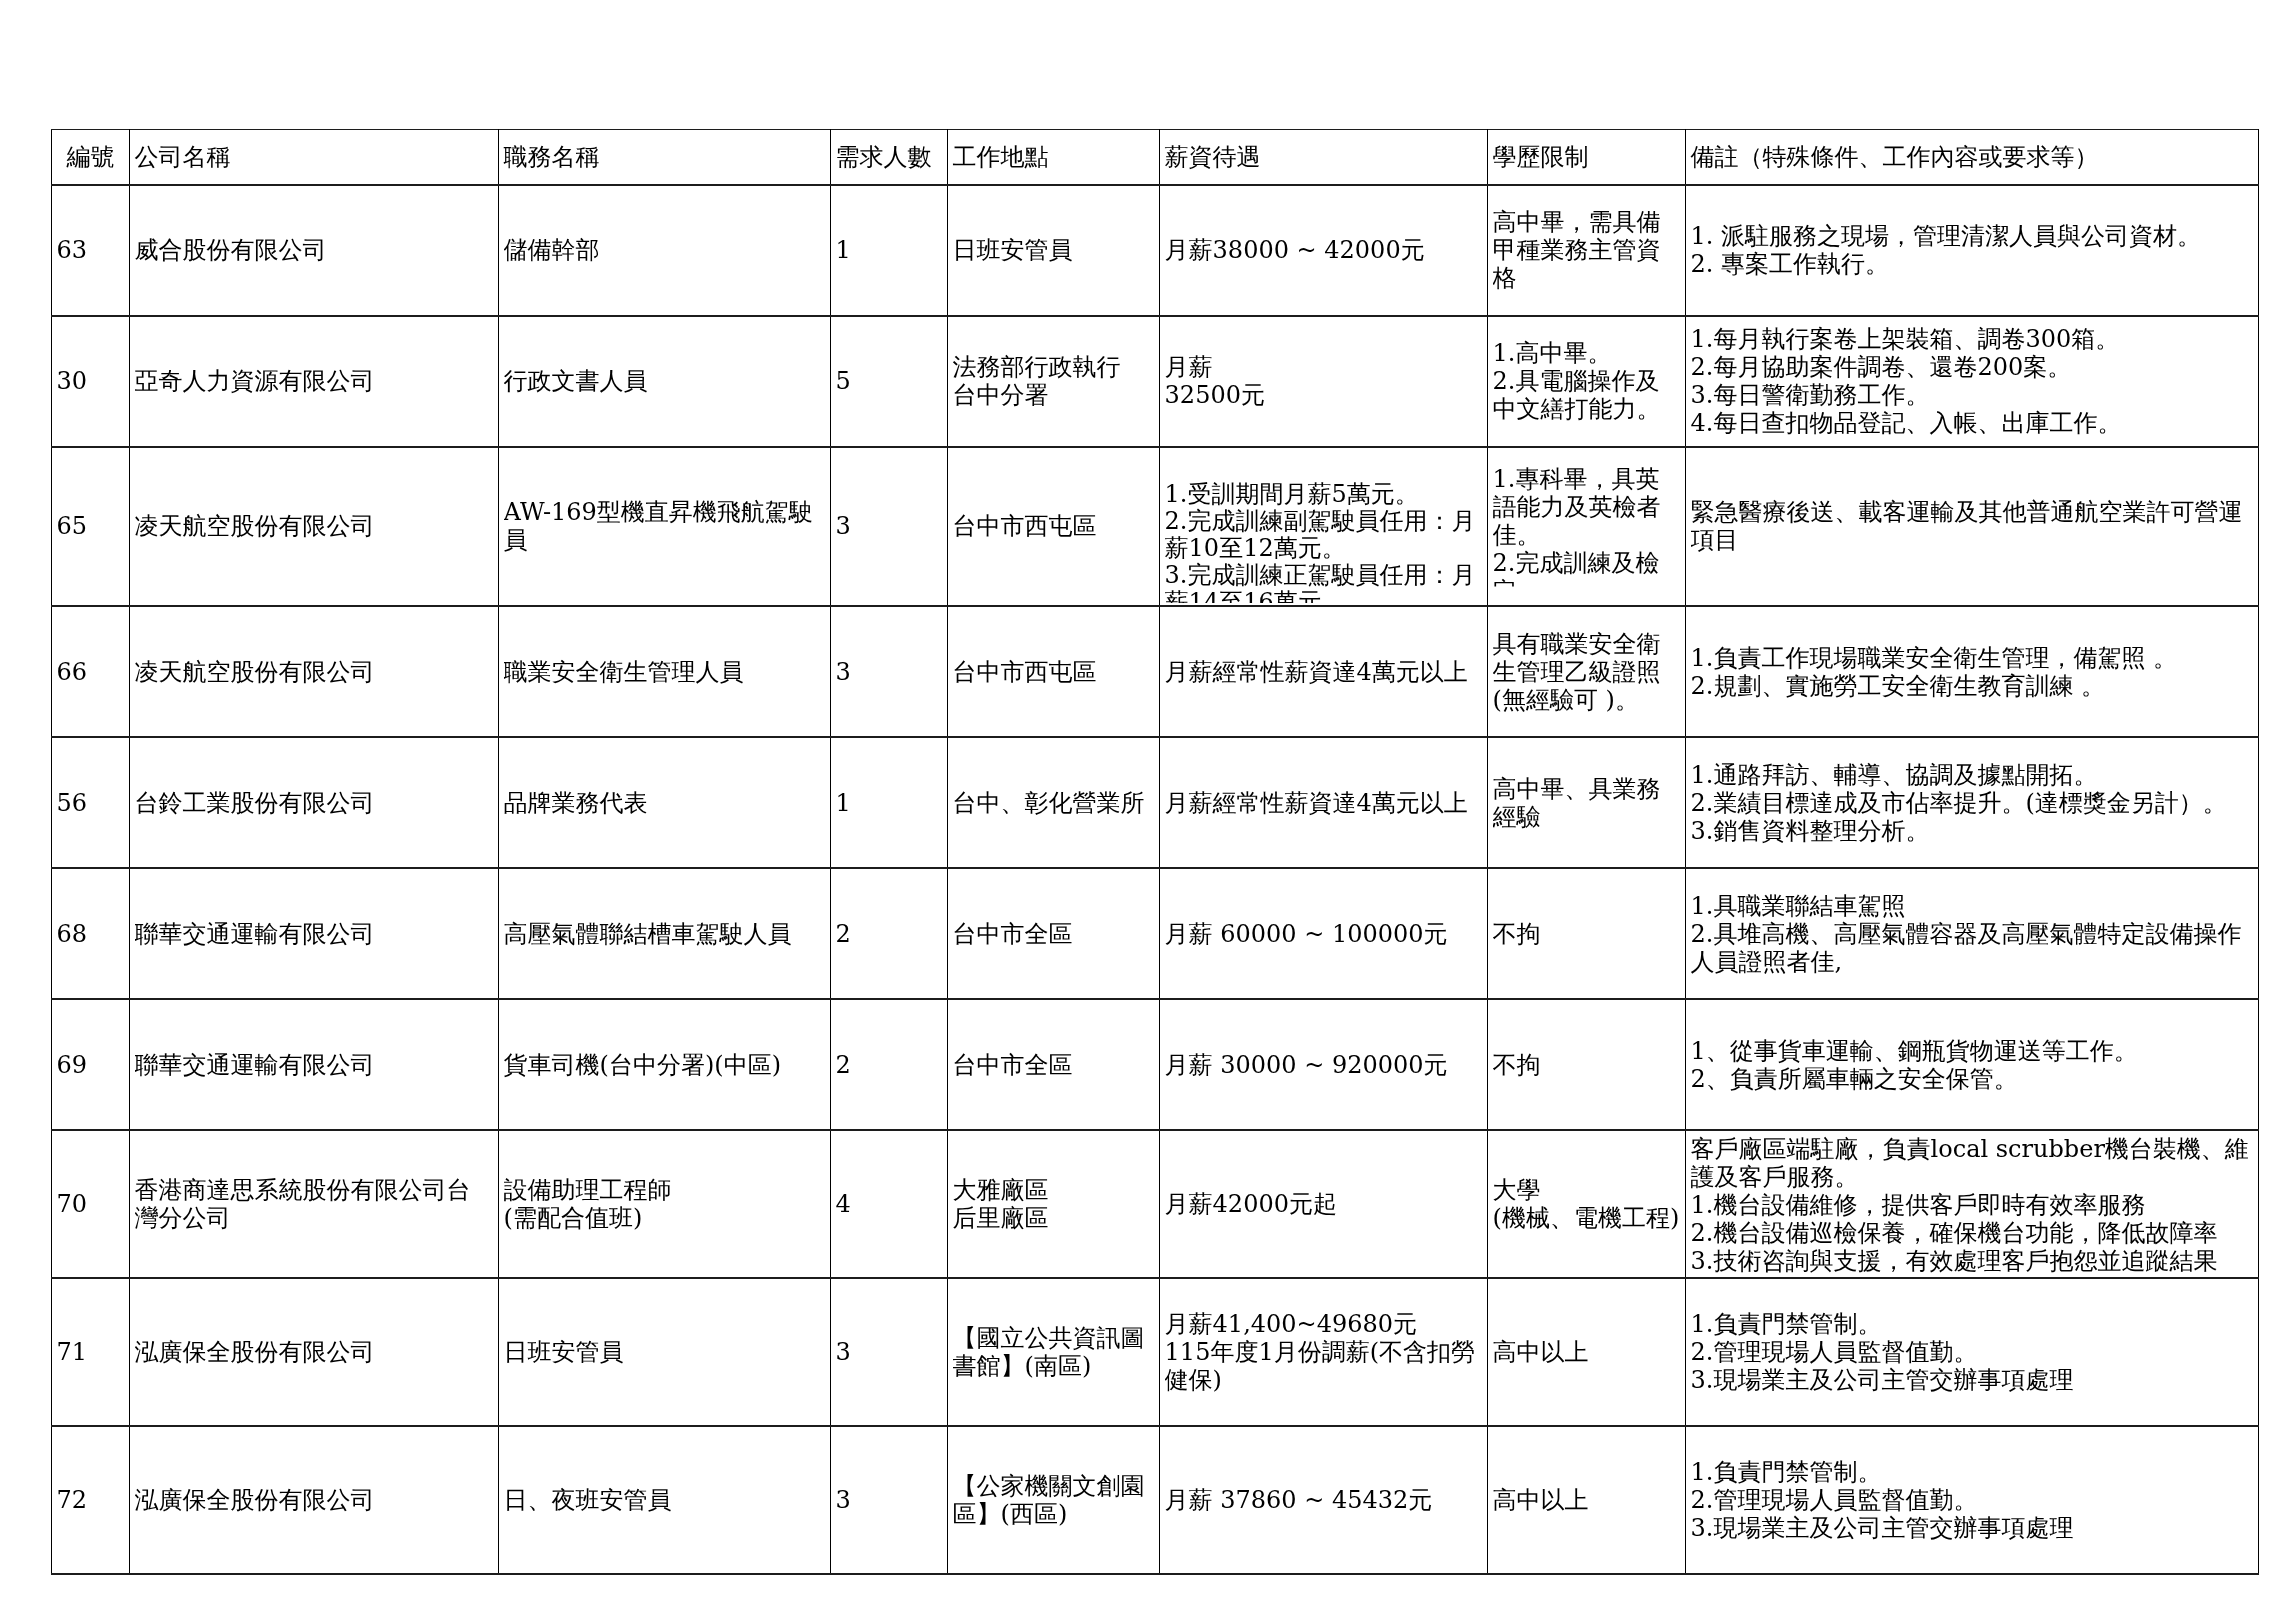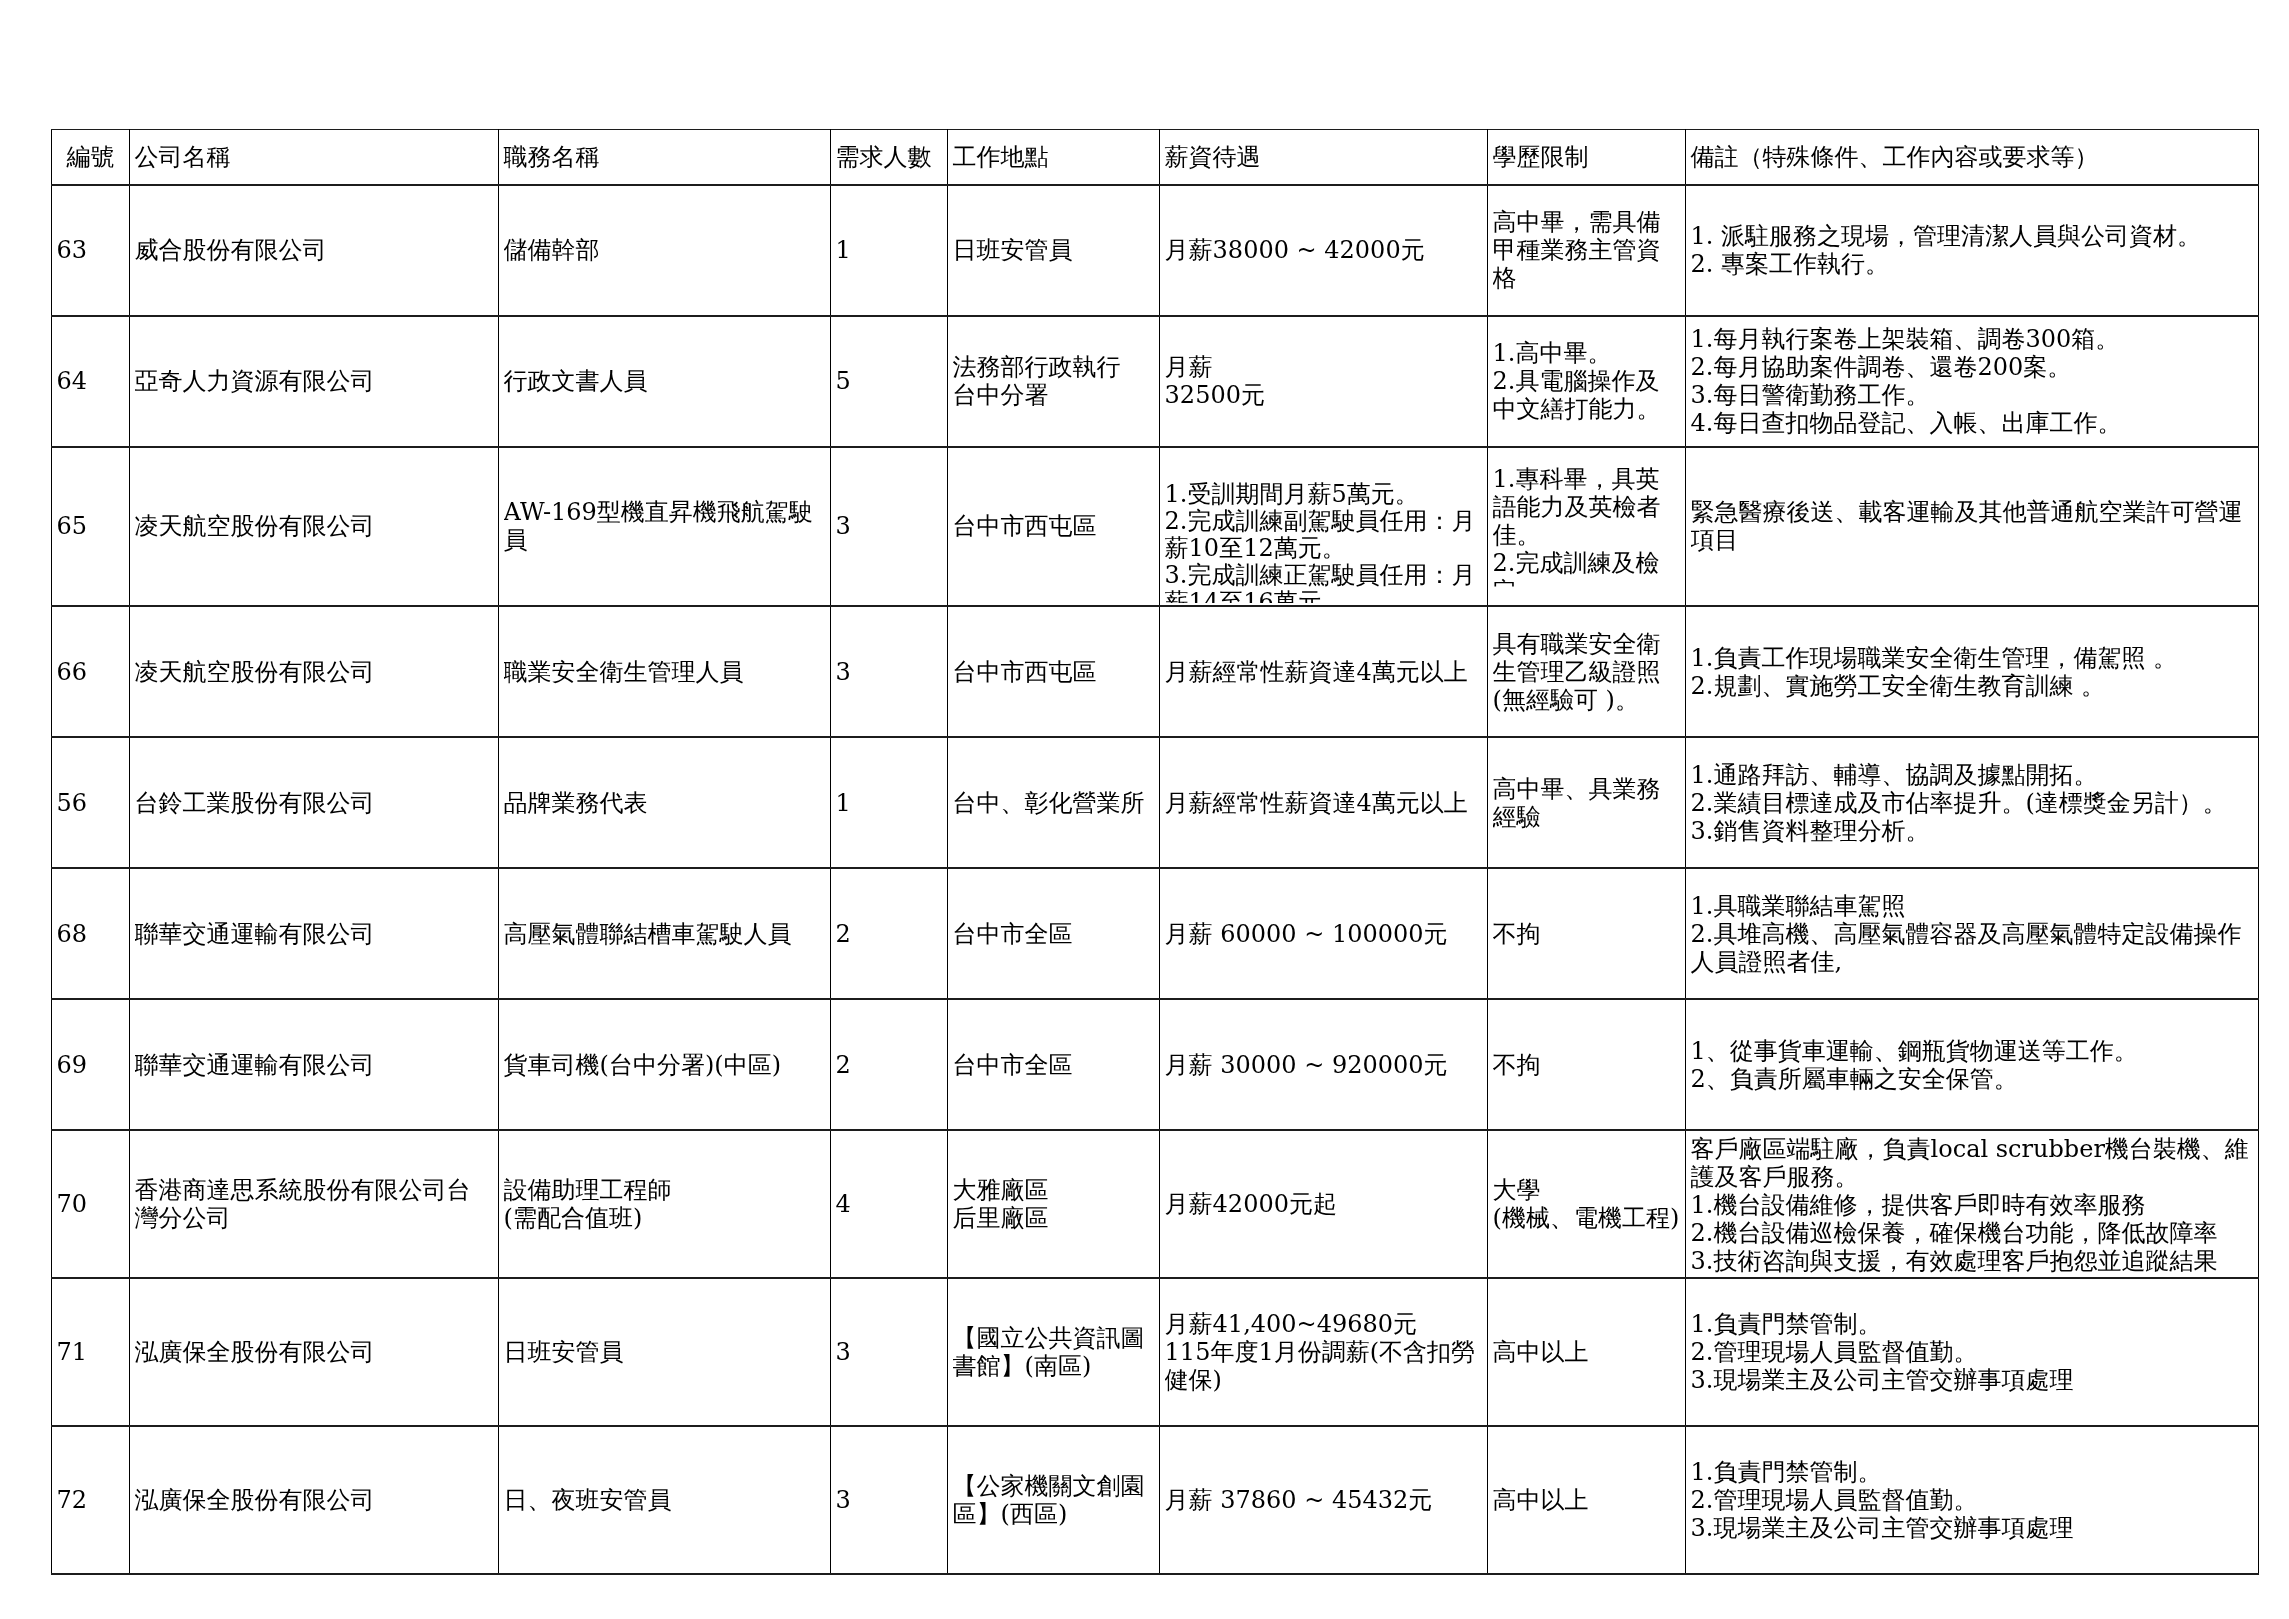--- a/index.html
+++ b/index.html
@@ -100,21 +100,21 @@
           <td class="col-education">
             <div class="cw">高中畢，需具備甲種業務主管資格</div>
           </td>
           <td class="col-remarks">
             <div class="cw">1. 派駐服務之現場，管理清潔人員與公司資材。
 2. 專案工作執行。</div>
           </td>
         </tr>
         <tr>
           <td class="col-id">
-            <div class="cw">64</div>
+            <div class="cw">30</div>
           </td>
           <td class="col-company">
             <div class="cw">亞奇人力資源有限公司</div>
           </td>
           <td class="col-job">
             <div class="cw">行政文書人員</div>
           </td>
           <td class="col-count">
             <div class="cw">5</div>
           </td>

